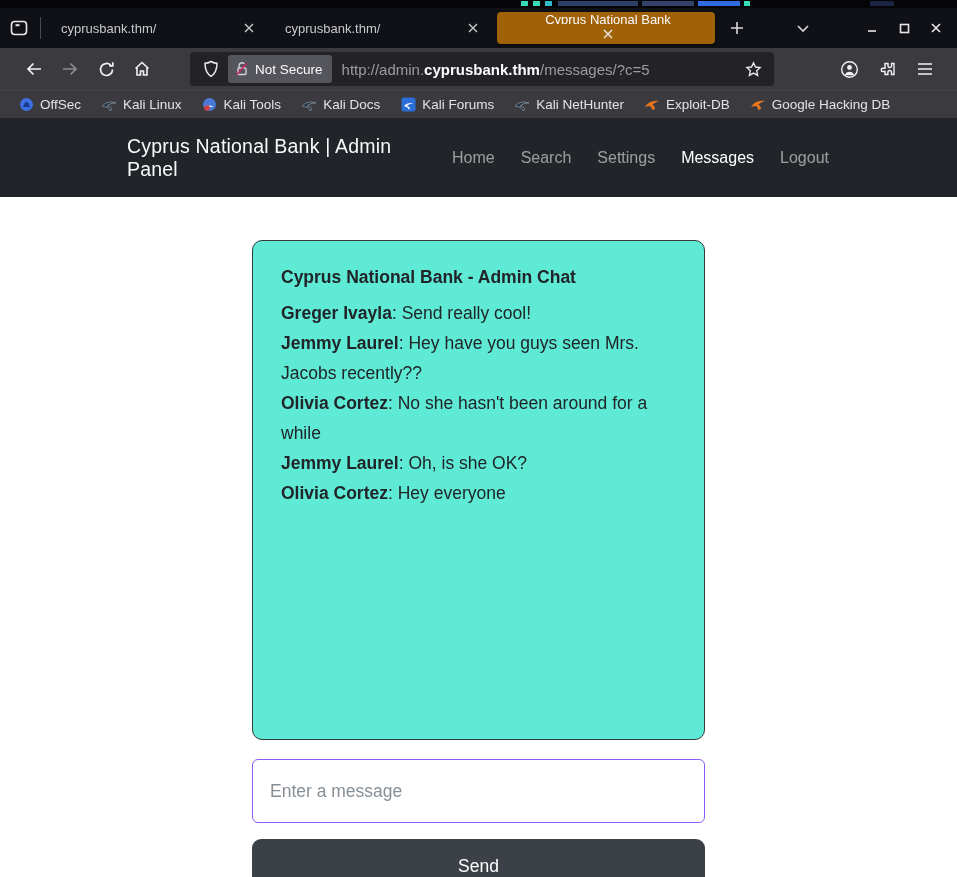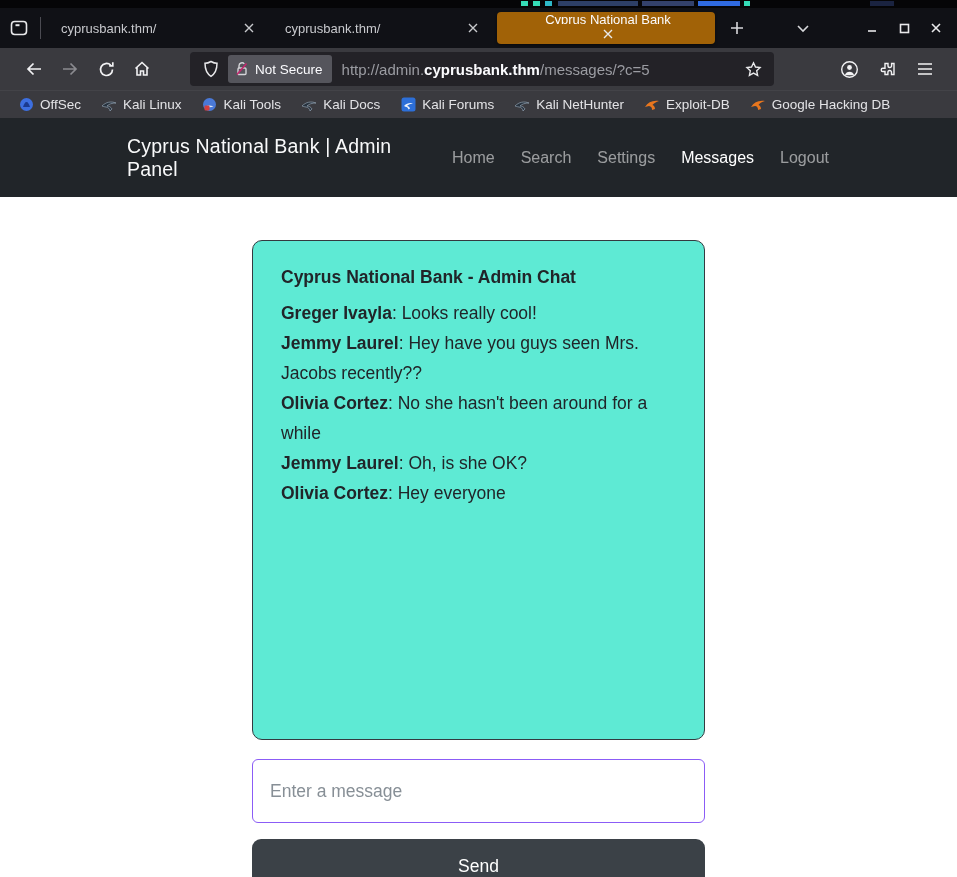--- a/index.html
+++ b/index.html
@@ -353,21 +353,21 @@
         <a href="#">Settings</a>
         <a href="#" class="active">Messages</a>
         <a href="#">Logout</a>
       </div>
     </div>
 
     <div class="content">
       <div class="chat-card">
         <div class="chat-title">Cyprus National Bank - Admin Chat</div>
 
-        <p class="chat-msg"><b>Greger Ivayla</b><span>: </span><span>Looks really cool!</span></p>
+        <p class="chat-msg"><b>Greger Ivayla</b><span>: </span><span>Send really cool!</span></p>
         <p class="chat-msg"><b>Jemmy Laurel</b><span>: </span><span>Hey have you guys seen Mrs. Jacobs recently??</span></p>
         <p class="chat-msg"><b>Olivia Cortez</b><span>: </span><span>No she hasn't been around for a while</span></p>
         <p class="chat-msg"><b>Jemmy Laurel</b><span>: </span><span>Oh, is she OK?</span></p>
         <p class="chat-msg"><b>Olivia Cortez</b><span>: </span><span>Hey everyone</span></p>
       </div>
 
       <input class="msg-input" type="text" placeholder="Enter a message" style="">
 
       <button class="send-btn">Send</button>
     </div>

